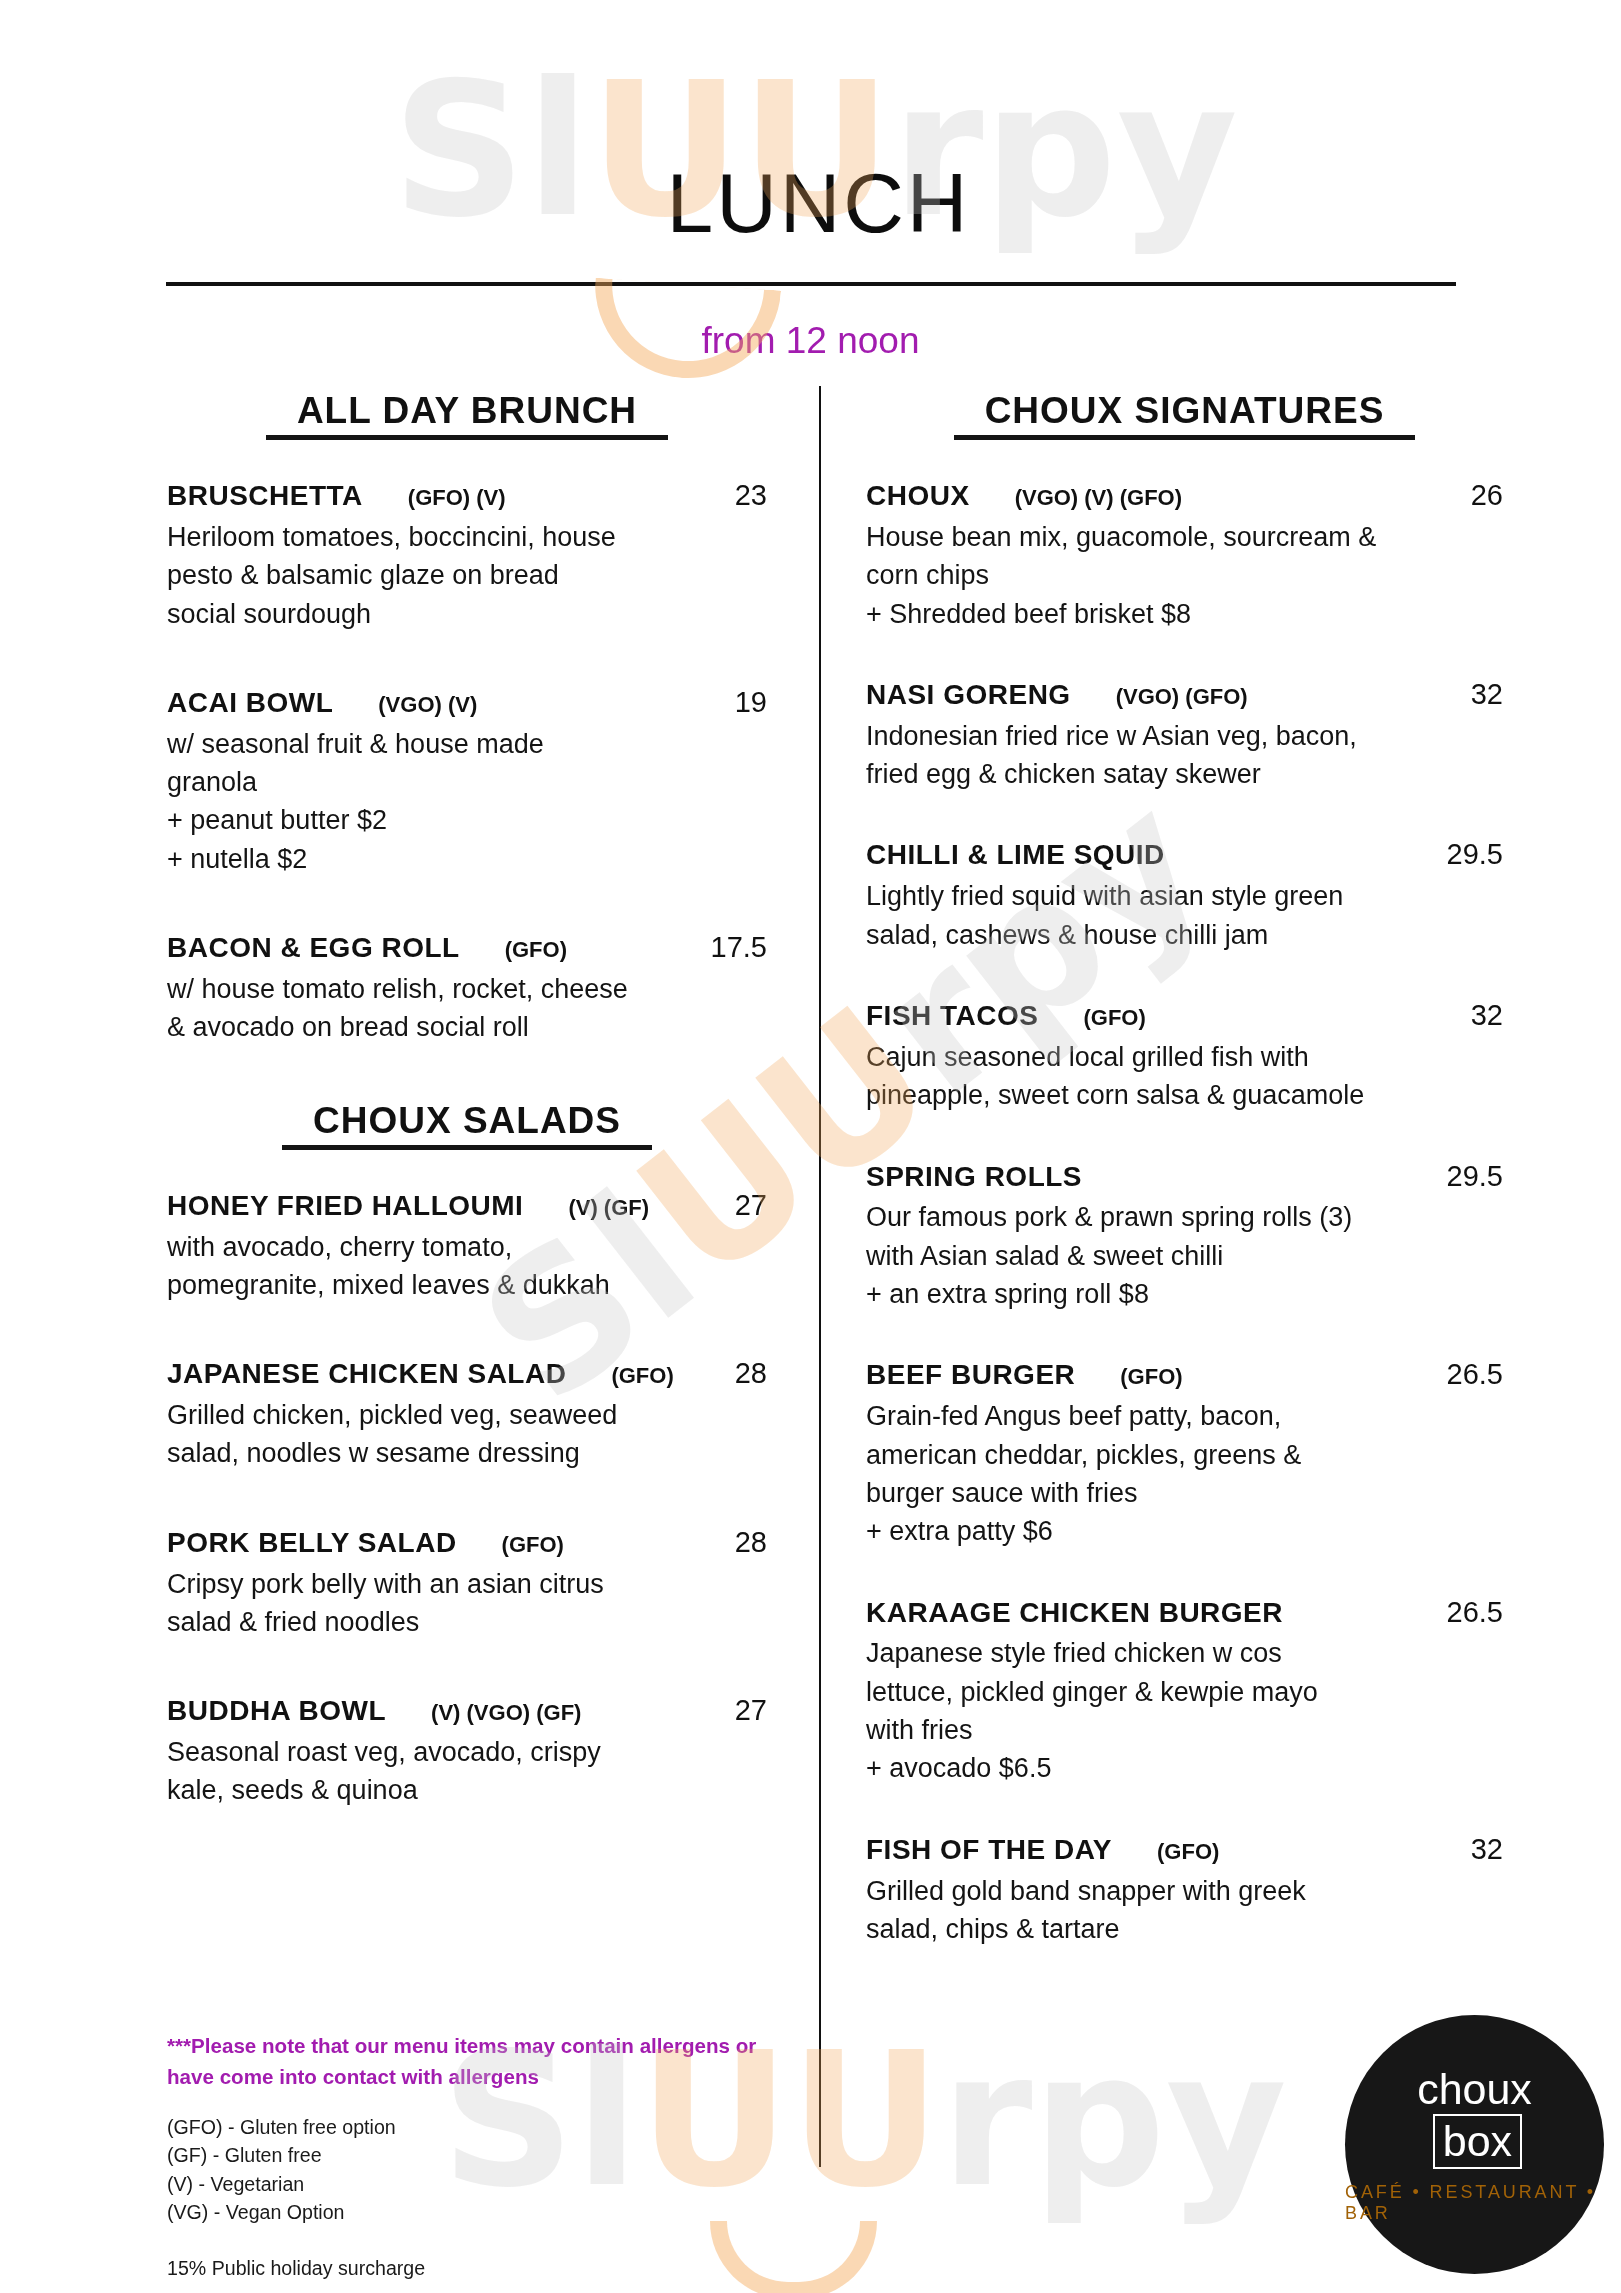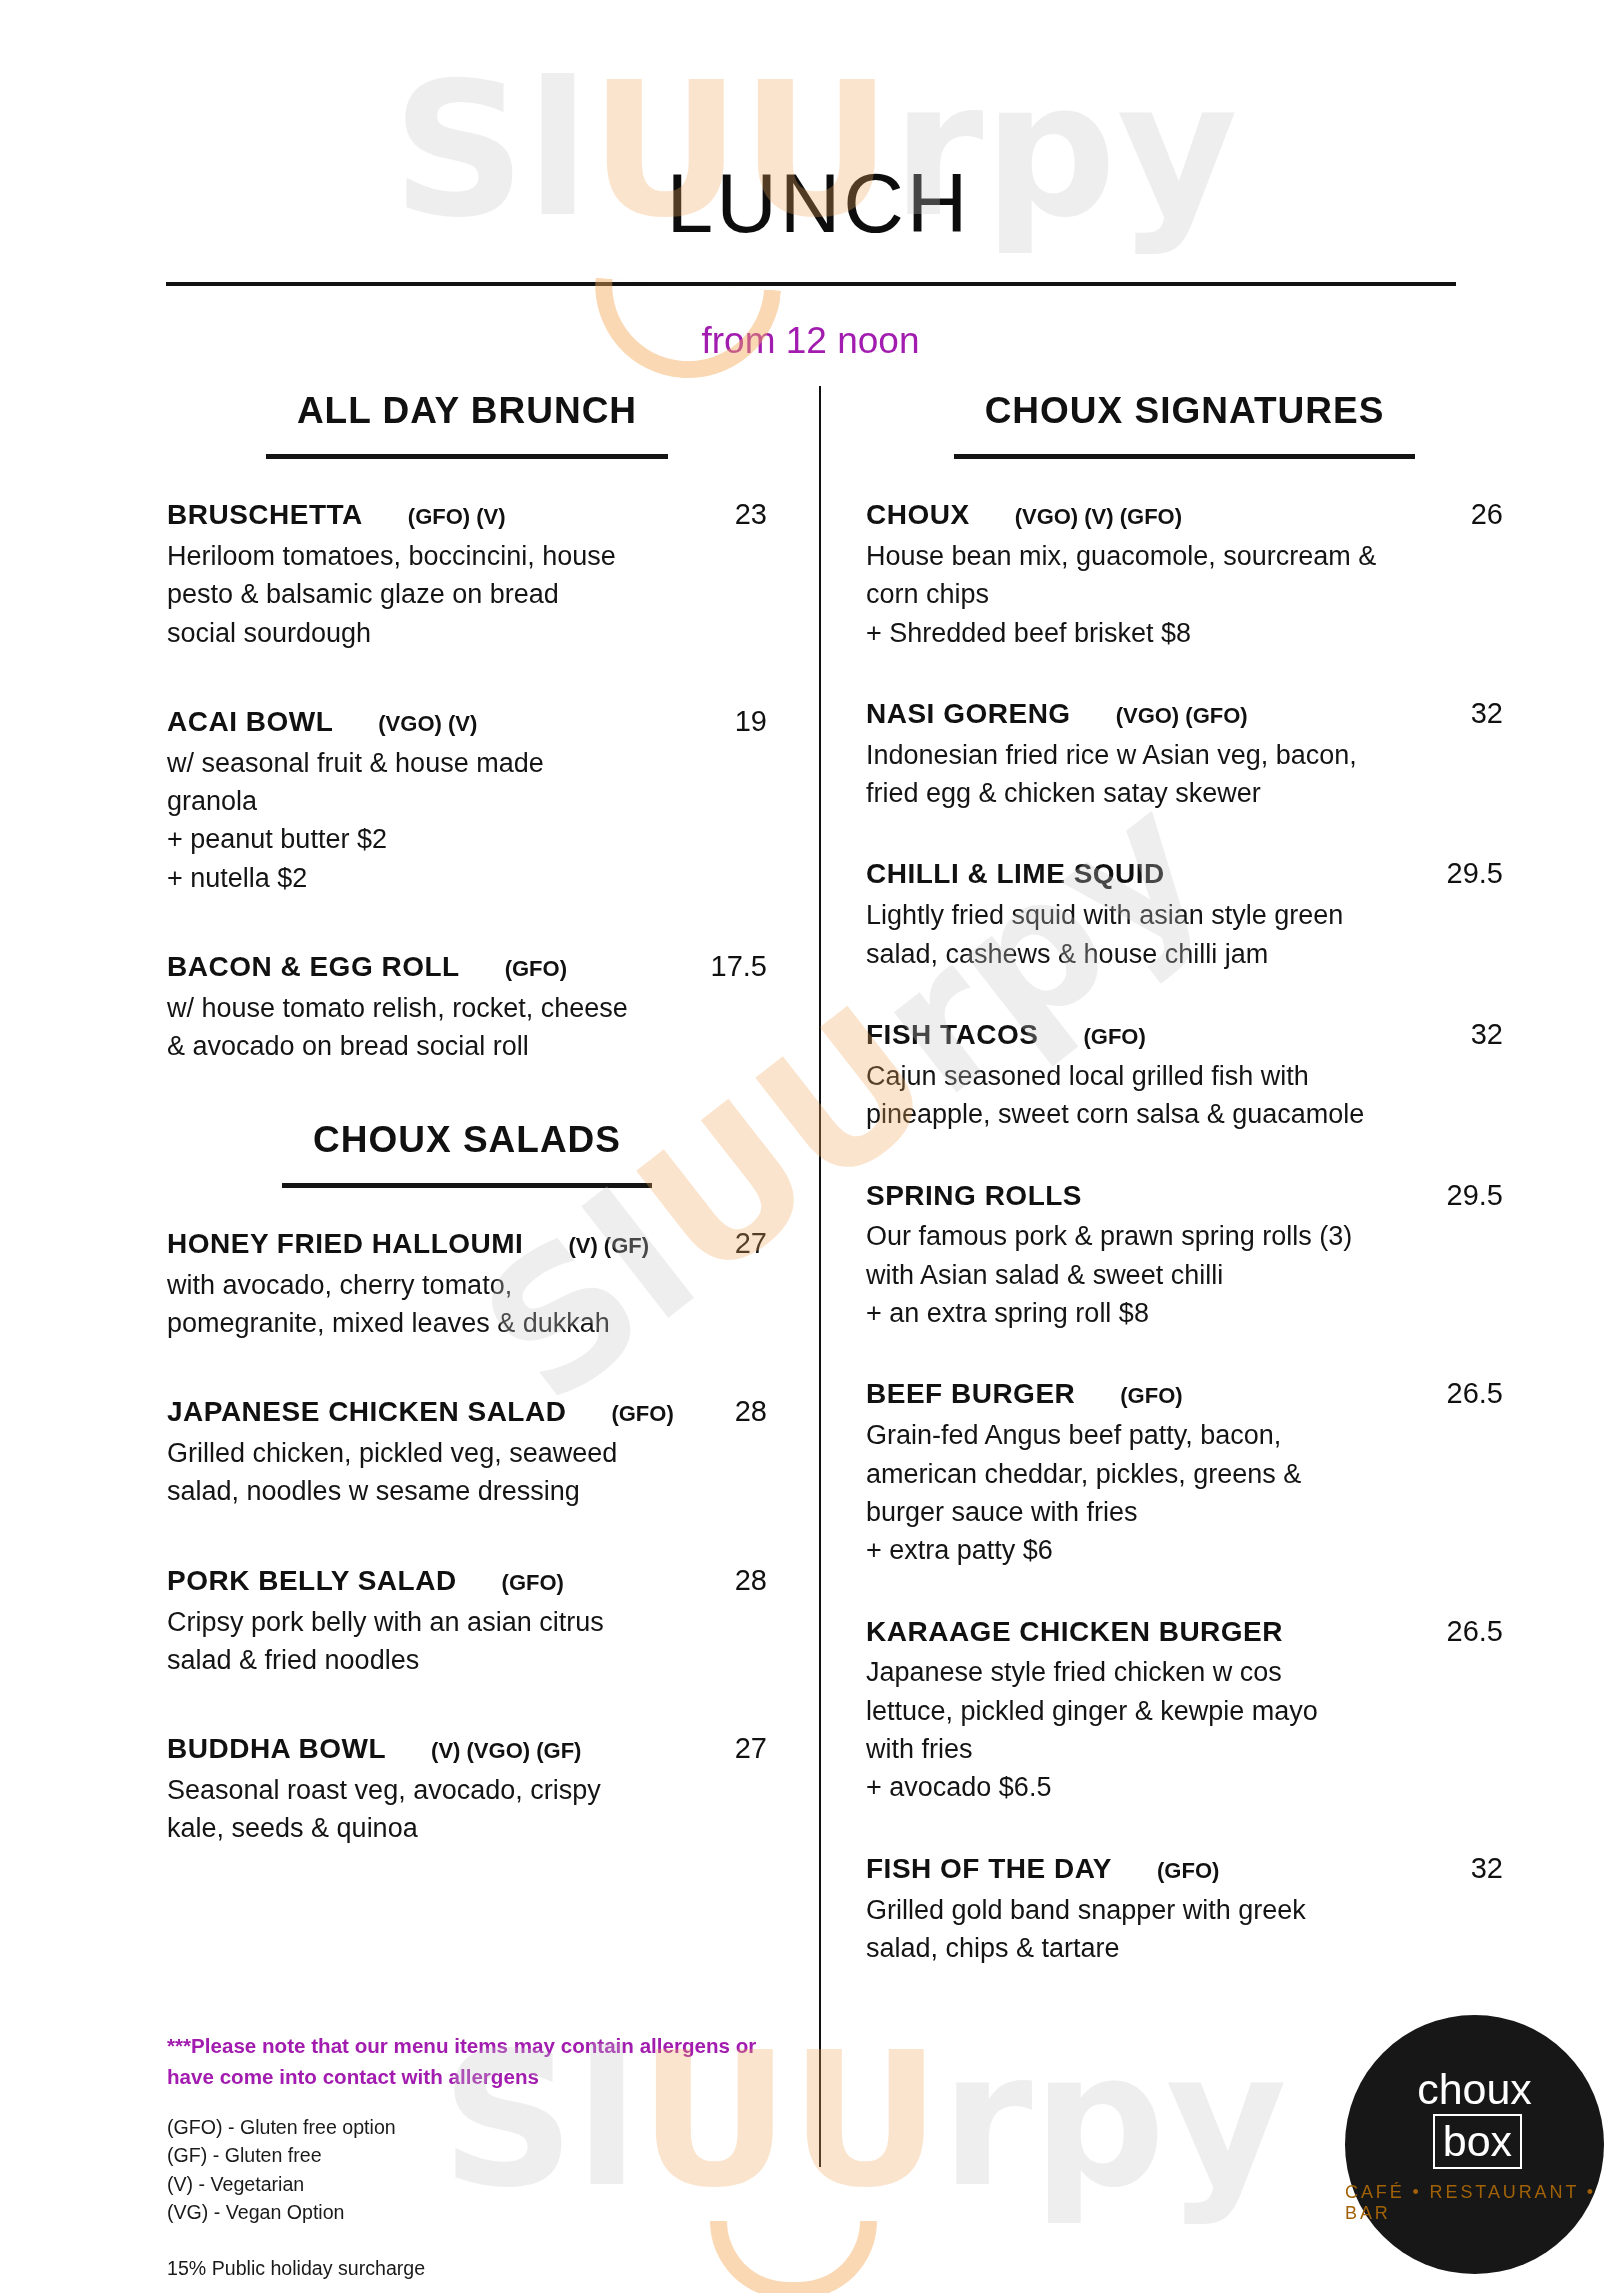--- a/index.html
+++ b/index.html
@@ -31,21 +31,21 @@
   .col-left  { left:167px; width:600px; }
   .col-right { left:866px; width:637px; }
   .column-divider {
     position:absolute; top:386px; left:819px; width:2px; height:1781px;
     background:#111; z-index:1;
   }
   .section-head { text-align:center; margin-bottom:39px; }
   .section-head.later { margin-top:51px; }
   .section-title {
     display:inline-block; font-size:37px; font-weight:bold;
-    letter-spacing:1px; padding:0 31px 22px;
+    letter-spacing:1px; padding:0 31px 3px;
     border-bottom:5.9px solid #141414;
   }
   .item { margin-bottom:53px; }
   .col-right .item { margin-bottom:45px; }
   .item-head { display:flex; align-items:baseline; }
   .item-name {
     font-size:28px; font-weight:bold; letter-spacing:0.5px; white-space:nowrap;
   }
   .item-tags {
     font-size:22px; font-weight:bold; margin-left:45px; white-space:nowrap;

